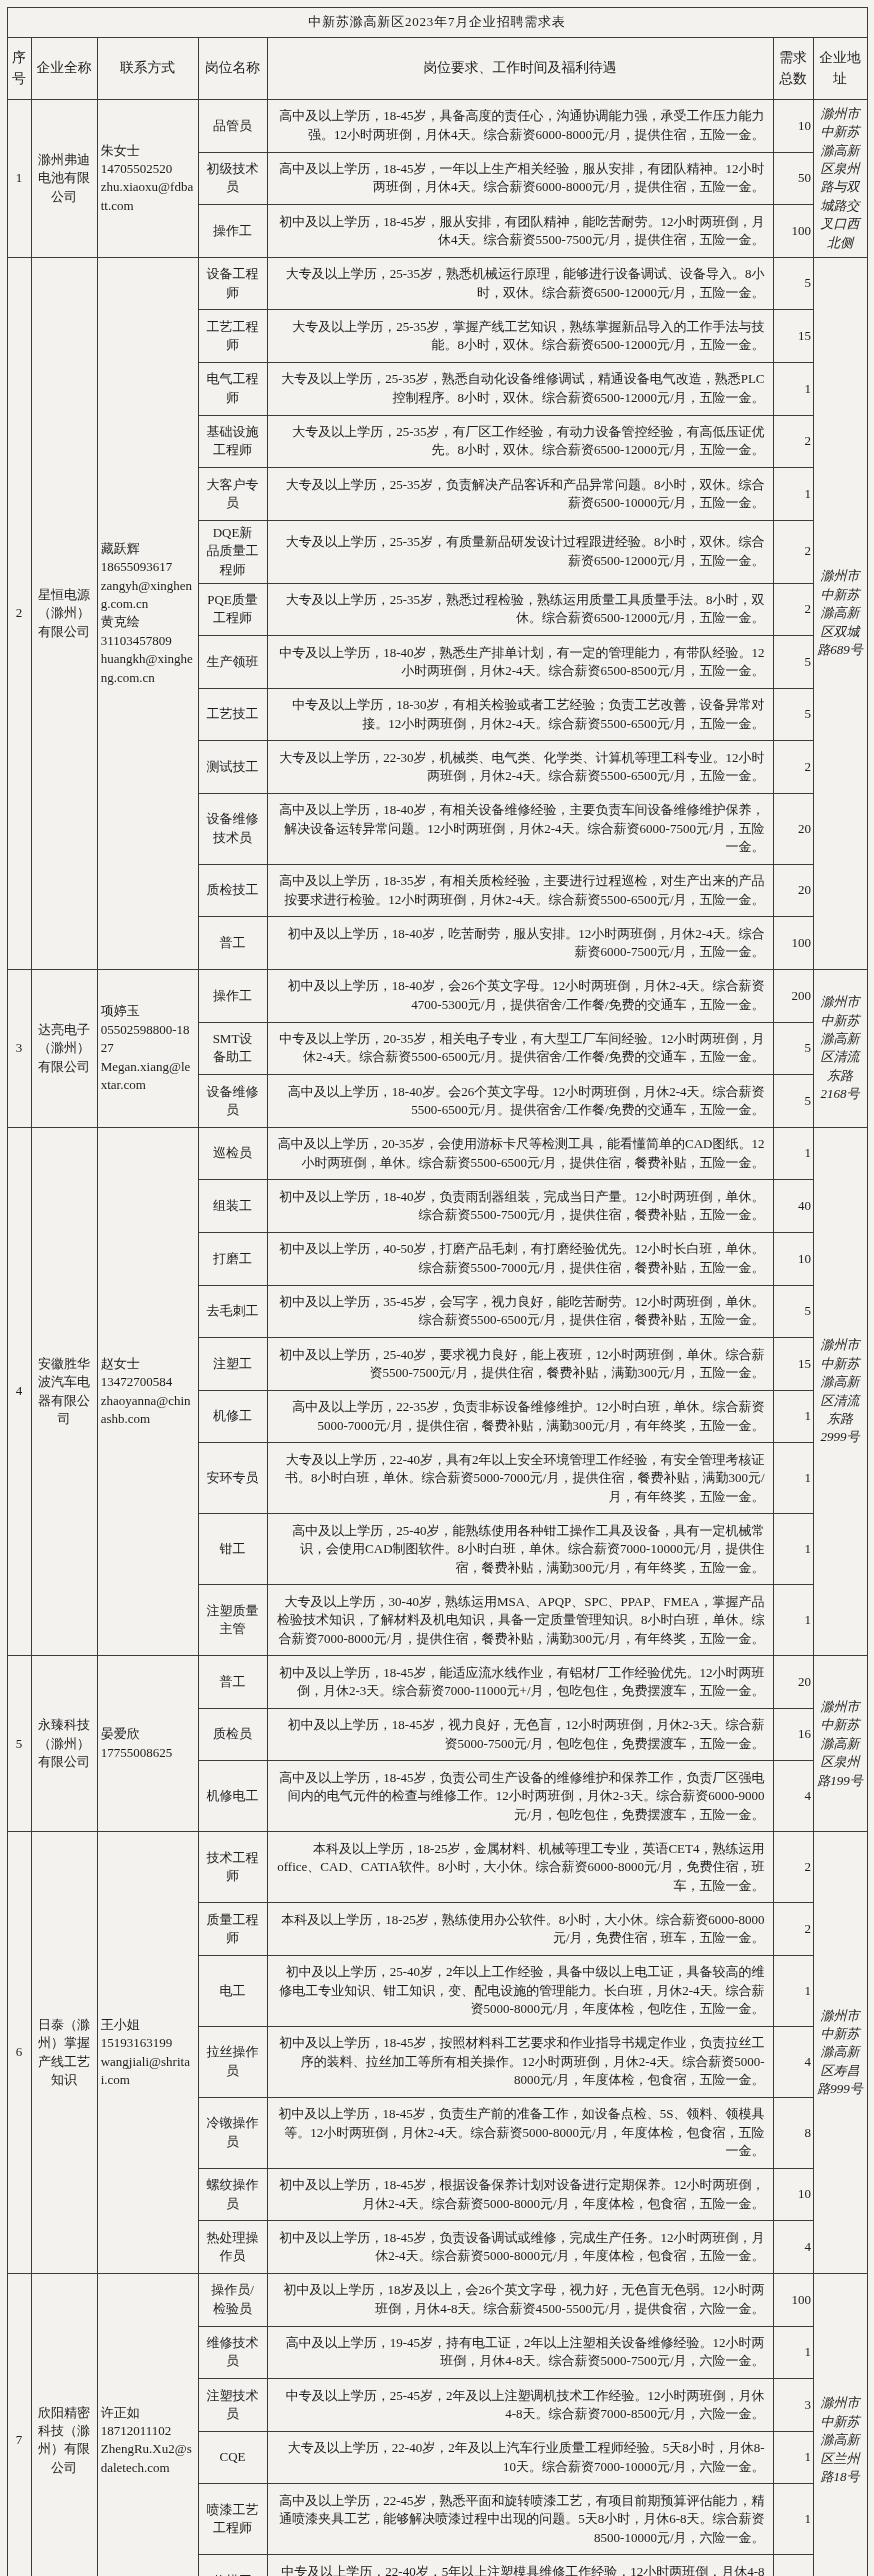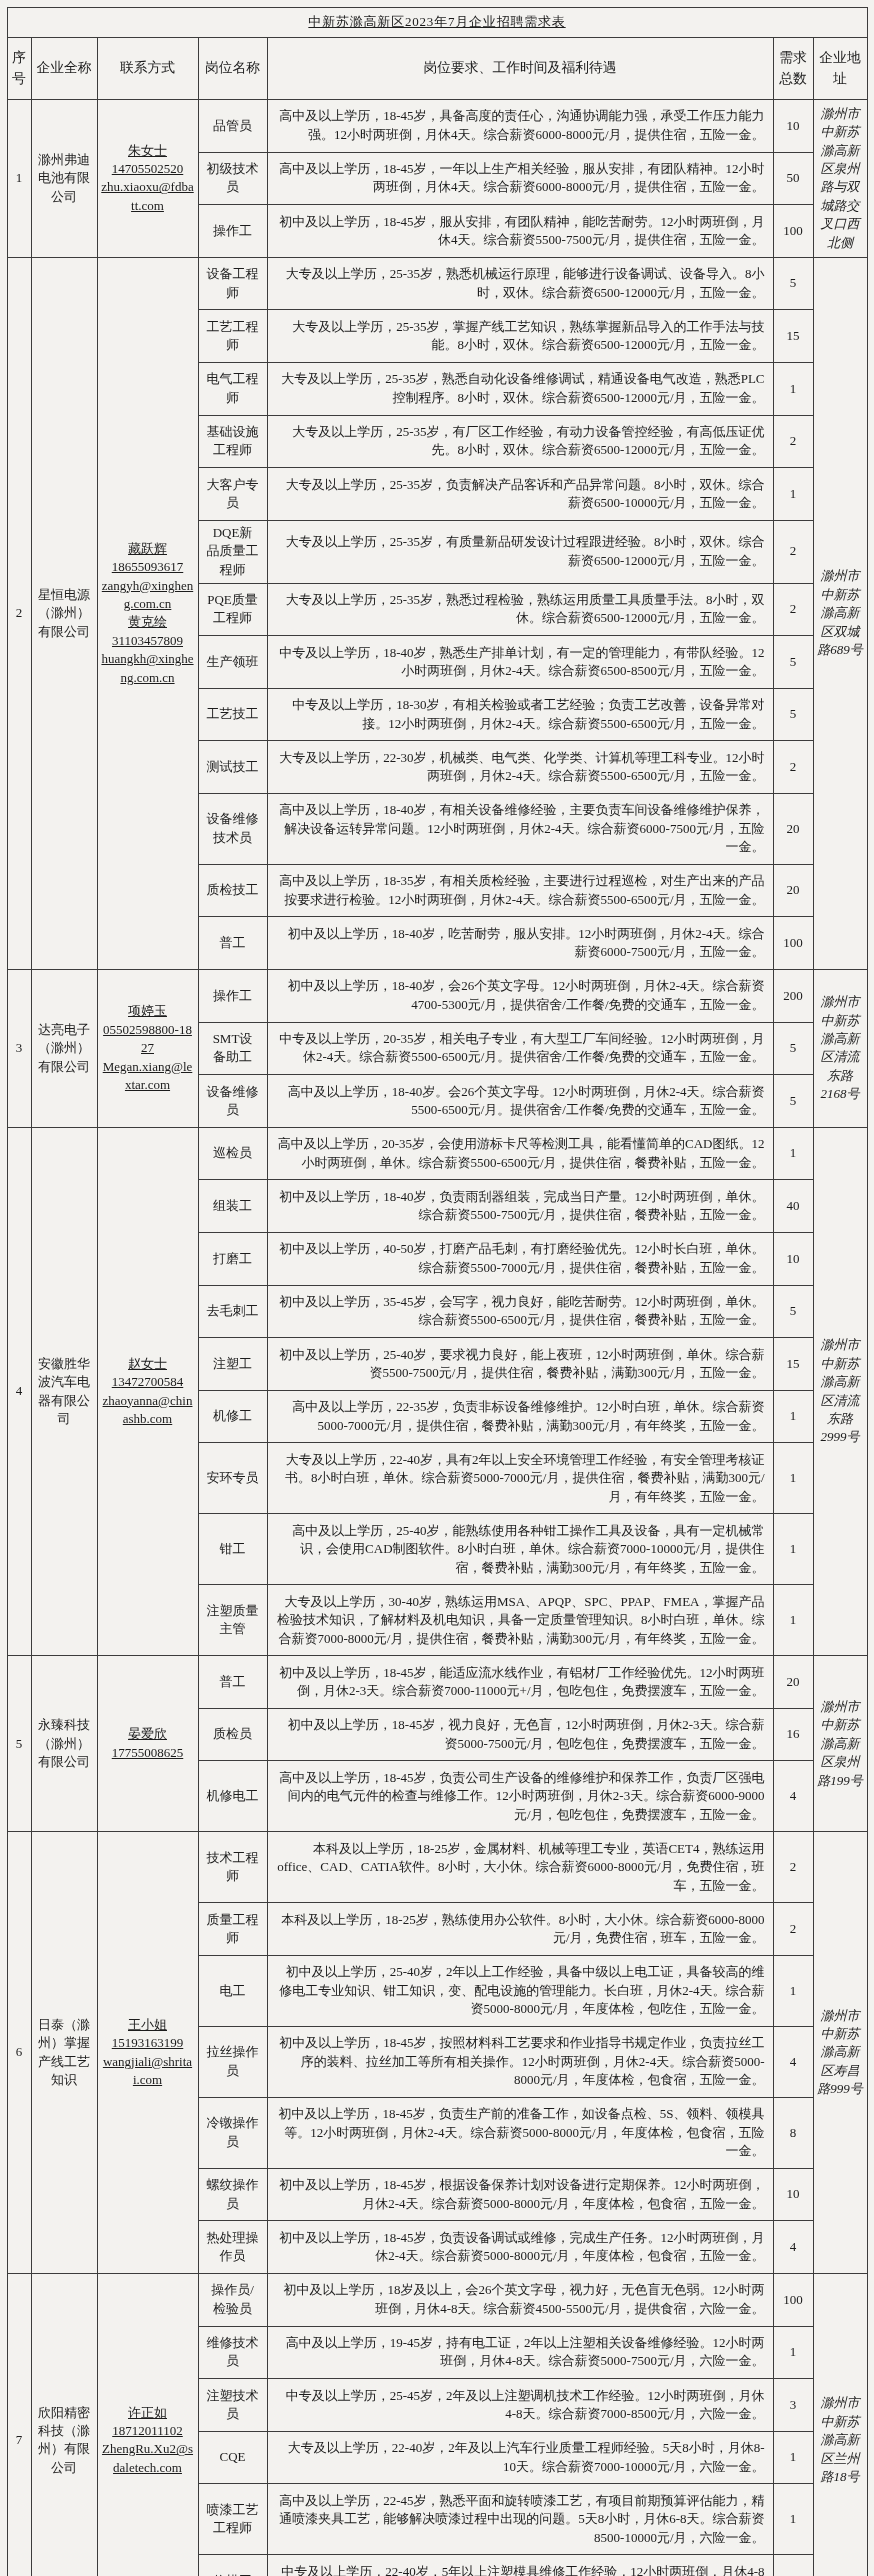--- a/index.html
+++ b/index.html
@@ -33,60 +33,57 @@
     line-height: 1.42;
     overflow: hidden;
   }
   .title-cell {
     text-align: center;
     font-size: 18px;
     font-weight: bold;
     letter-spacing: 0.8px;
     padding: 4.9px 3.2px 5.7px 3.2px;
     border-bottom-width: 1.6px !important;
-    text-decoration: underline;
   }
   thead th.hdr {
     text-align: center;
     font-size: 13.8px;
     padding: 9.7px 1.6px;
     line-height: 1.5;
   }
   td.col-no {
     text-align: center;
     font-size: 13.8px;
     padding: 1.6px;
   }
   td.col-name {
     text-align: center;
     padding: 3.2px 6.5px;
     line-height: 1.7;
   }
   td.col-contact {
-    text-align: center;
     padding: 3.2px 3.2px;
     line-height: 1.6;
     word-break: break-all;
-    text-decoration: underline;
   }
   td.col-contact div { word-break: break-all; }
   td.col-pos {
     text-align: center;
     padding: 3.2px 8px;
     line-height: 1.55;
     word-break: break-all;
   }
   td.col-desc {
     text-align: right;
     padding: 7.3px 8px;
     line-height: 1.5;
     height: 37px;
   }
   td.col-count {
-    text-align: center;
+    text-align: right;
     font-size: 13.8px;
     padding: 1.6px;
   }
   td.col-addr {
     text-align: center;
     padding: 3.2px 0.8px;
     line-height: 1.75;
     font-style: italic;
   }
   tr.company-first td {

